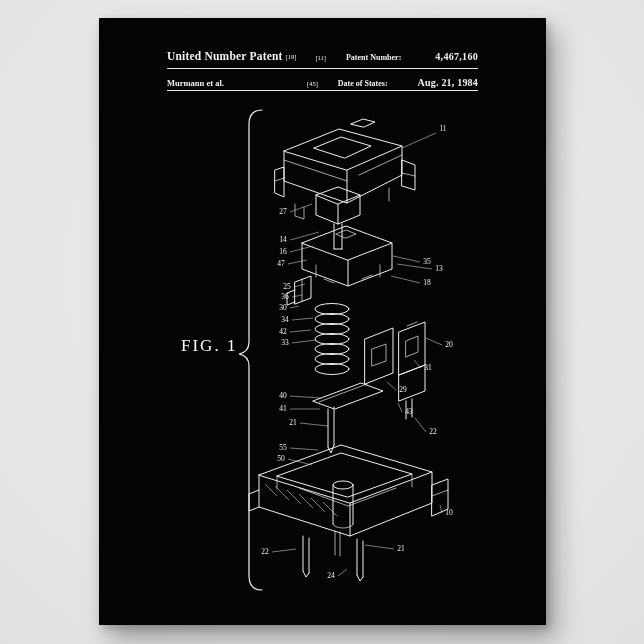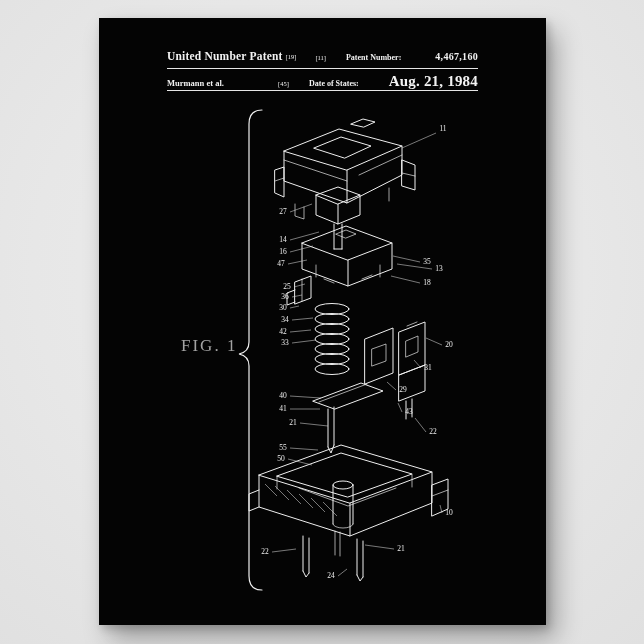--- a/index.html
+++ b/index.html
@@ -19,25 +19,25 @@
   .hrow{display:flex;justify-content:space-between;align-items:baseline;
         border-bottom:1px solid #e6e6e6;}
   .hrow.row1{padding-bottom:4px;}
   .hrow.row2{padding-top:3px;}
   .title{font-weight:bold;font-size:11.5px;letter-spacing:.2px;}
   .code{font-size:6.5px;position:relative;top:-1px;margin-left:3px;}
   .right-col{display:flex;align-items:baseline;gap:20px;}
   .right-col .code{margin-left:0;top:0;}
   .lbl{font-weight:bold;font-size:8px;}
   .val1{font-weight:bold;font-size:10px;letter-spacing:.3px;margin-left:14px;text-align:right;}
-  .val2{font-weight:bold;font-size:15px;letter-spacing:.2px;margin-left:10px;}
+  .val2{font-weight:bold;font-size:10px;letter-spacing:.2px;margin-left:10px;}
   .inventor{font-weight:bold;font-size:8.5px;}
   
   .fig-label{
-    position:absolute;left:82px;top:318px;color:#a3a3a3;
+    position:absolute;left:82px;top:318px;color:#ffffff;
     font-size:17px;letter-spacing:2px;font-weight:normal;
   }
   
   .art-svg{position:absolute;left:0;top:0;width:446px;height:607px;}
   .art{fill:none;stroke:#efefef;stroke-width:1;stroke-linejoin:round;stroke-linecap:round;}
   .art-thin{fill:none;stroke:#e8e8e8;stroke-width:.7;stroke-linejoin:round;stroke-linecap:round;}
   .hatch{stroke:#dcdcdc;stroke-width:.55;}
   .leader{stroke:#d8d8d8;stroke-width:.55;fill:none;}
   .ref-num{font-family:"Liberation Serif","DejaVu Serif",serif;font-size:7.5px;fill:#ededed;text-anchor:middle;}
   .brace{fill:none;stroke:#f0f0f0;stroke-width:1.2;stroke-linecap:round;}

